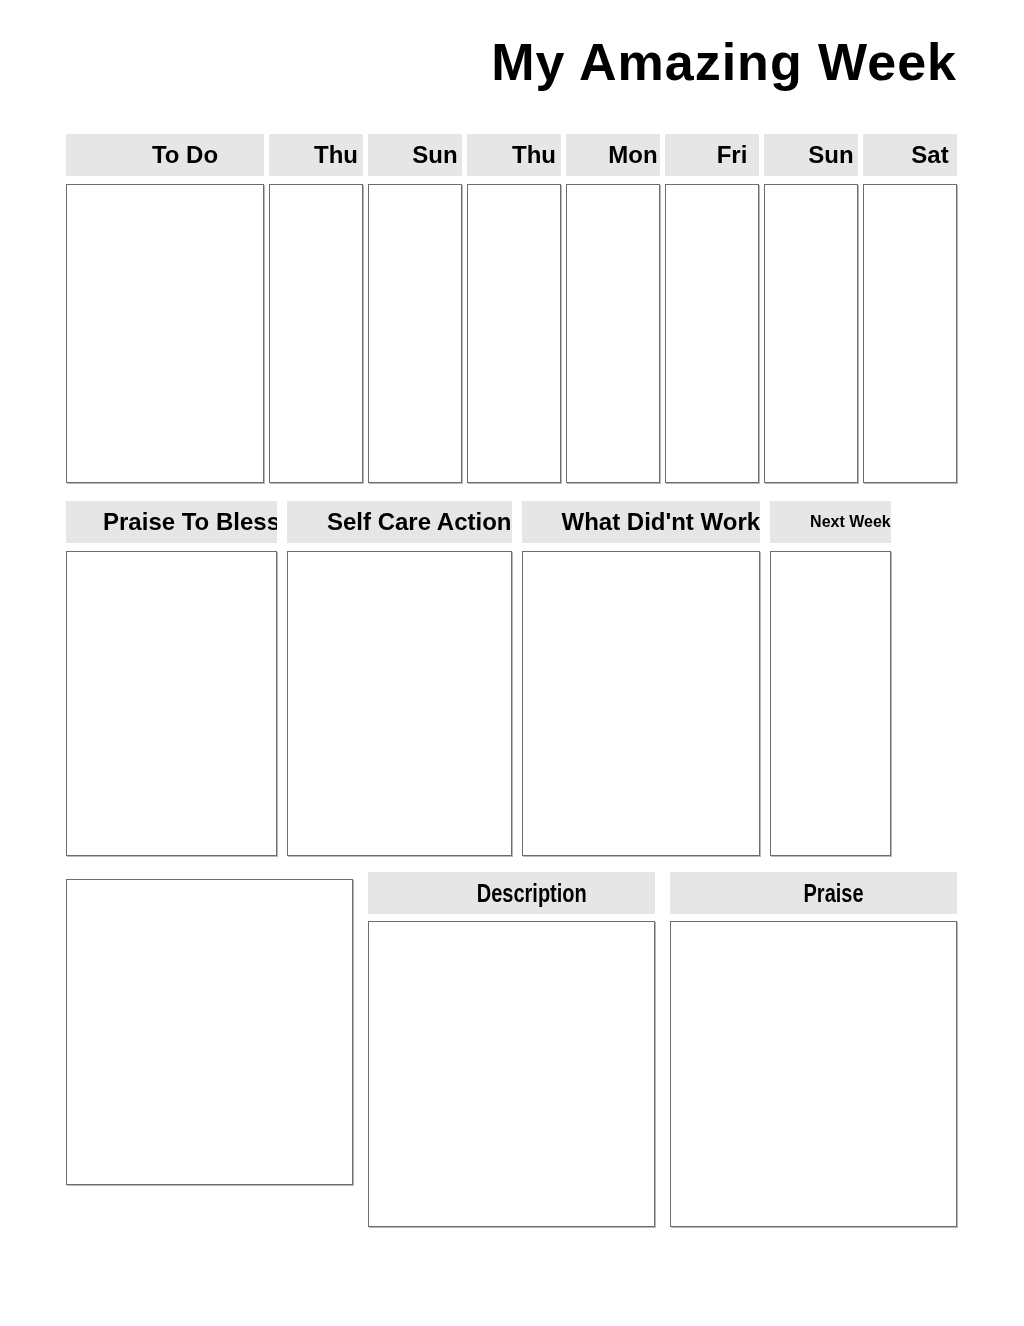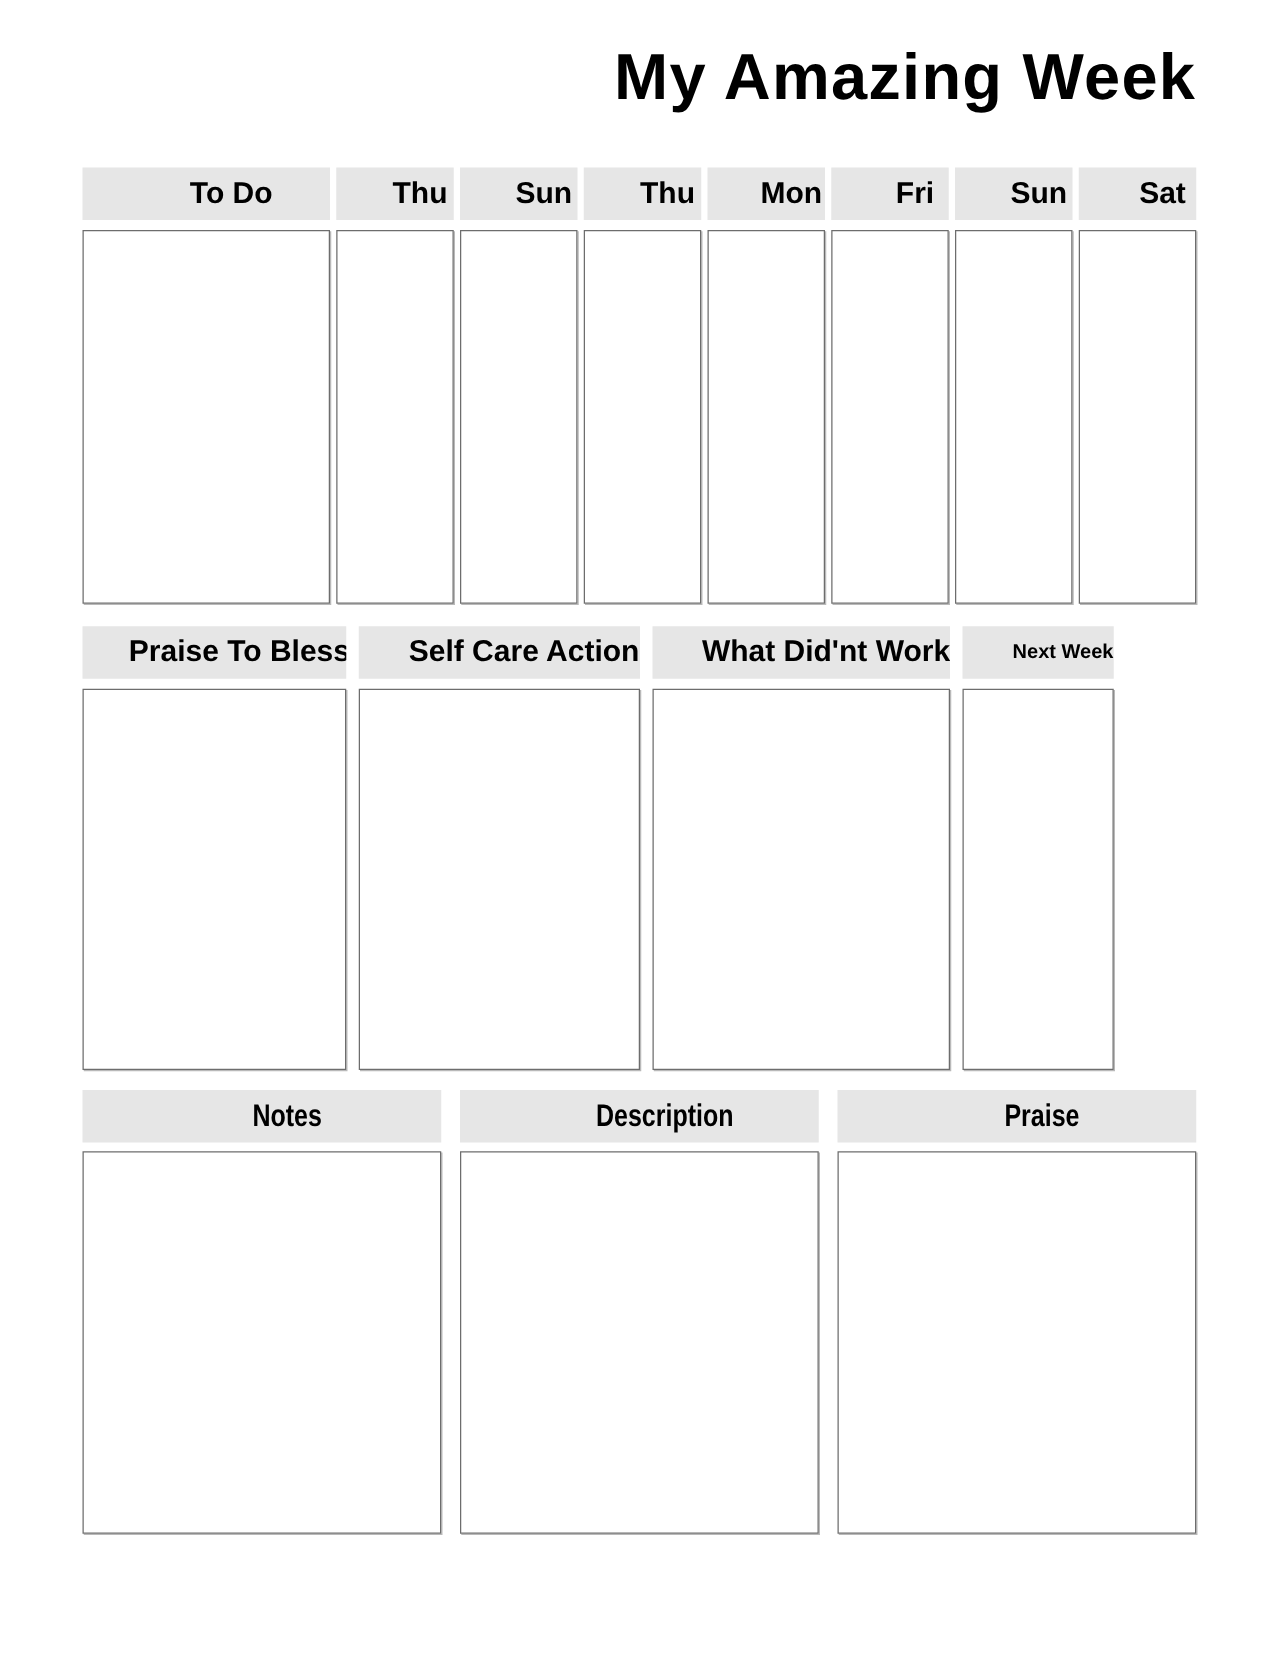--- a/index.html
+++ b/index.html
@@ -110,23 +110,20 @@
       <div class="box"></div>
     </div>
     <div class="col">
       <div class="hdr">Next Week</div>
       <div class="box"></div>
     </div>
   </section>
 
   <section class="bottom-grid">
     <div class="col">
-      <div class="hdr">
-          <span class="condensed">Notes</span>
-        </div>
       <div class="box"></div>
     </div>
     <div class="col">
       <div class="hdr">
           <span class="condensed">Description</span>
         </div>
       <div class="box"></div>
     </div>
     <div class="col">
       <div class="hdr">

